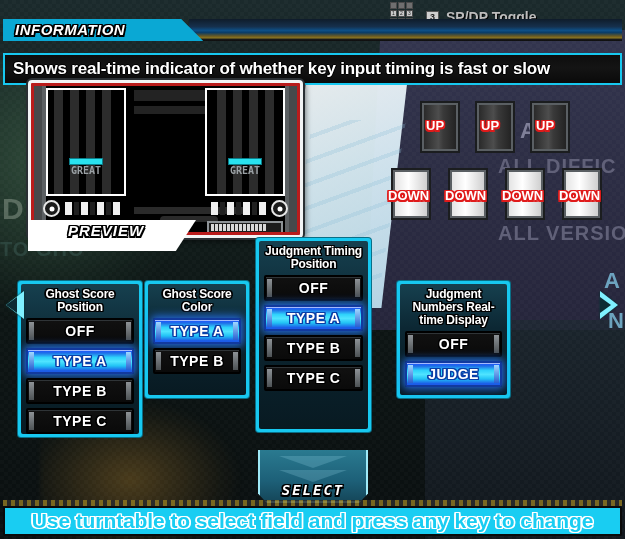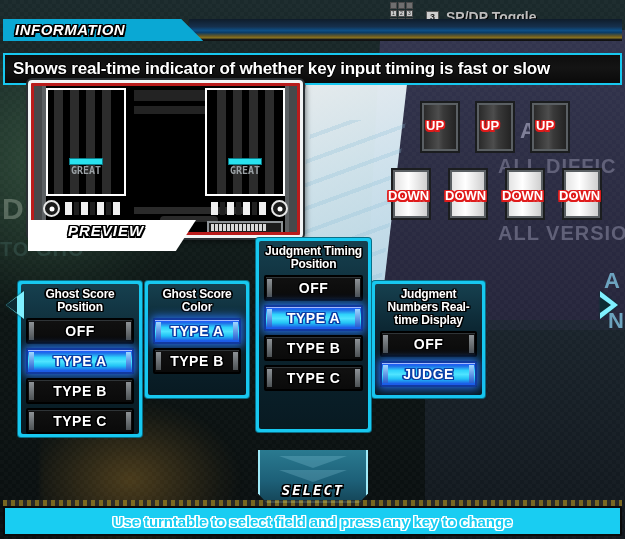--- a/index.html
+++ b/index.html
@@ -172,21 +172,21 @@
   .arrow-notch{position:absolute;width:0;height:0;}
   .arrow-notch.l{border-top:8px solid transparent;border-bottom:8px solid transparent;
     border-right:11px solid #0d2b33;}
   .arrow-notch.r{border-top:8px solid transparent;border-bottom:8px solid transparent;
     border-left:11px solid #0d2b33;}
 
   
   .footer{position:absolute;left:3px;bottom:3px;width:619px;height:30px;
     background:#19cdf2;border:2px solid #0a0a0a;border-radius:2px;box-sizing:border-box;
     display:flex;align-items:center;justify-content:center;}
-  .footer span{font-size:15px;font-weight:bold;color:#19cdf2;letter-spacing:-.1px;
+  .footer span{font-size:21px;font-weight:bold;color:#19cdf2;letter-spacing:-.1px;
     text-shadow:-1.4px 0 #fff,1.4px 0 #fff,0 -1.4px #fff,0 1.4px #fff,-1.4px -1.4px #fff,1.4px 1.4px #fff,1.4px -1.4px #fff,-1.4px 1.4px #fff;}
   .footer-strip{position:absolute;left:3px;bottom:33px;width:619px;height:6px;
     background:repeating-linear-gradient(90deg,#8a7522 0 4px,#2a2a2a 4px 8px);opacity:.85;}
 </style>
 </head>
 <body>
 
 <div id="stage">
 
   <div class="bg-base"></div>
@@ -406,21 +406,21 @@
         </div>
       <div class="opt">
           <span>TYPE B</span>
         </div>
       <div class="opt">
           <span>TYPE C</span>
         </div>
     </div>
   </div>
 
-  <div class="panel" style="left:372px;top:281px;width:113px;height:117px;">
+  <div class="panel" style="left:397px;top:281px;width:113px;height:117px;">
     <div class="panel-inner">
       <div class="panel-title">Judgment Numbers Real-time Display</div>
       <div class="opt">
           <span>OFF</span>
         </div>
       <div class="opt sel">
           <span>JUDGE</span>
         </div>
     </div>
   </div>

